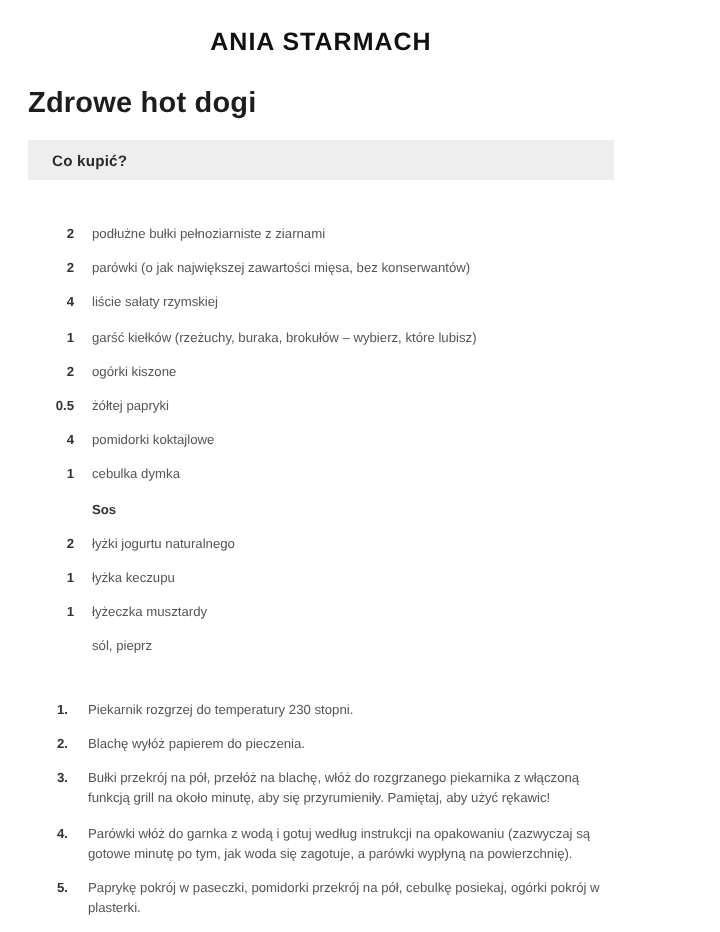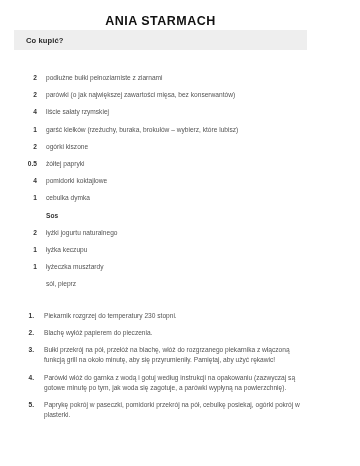--- a/index.html
+++ b/index.html
@@ -125,20 +125,21 @@
   }
   .spacer-after-ingredients { height: 12px; }
 </style>
 </head>
 <body>
 
 <div class="page">
 
   <div class="brand">ANIA STARMACH</div>
 
+  <div class="recipe-title">Zdrowe hot dogi</div>
 
   <div class="section-bar">
     <span class="section-bar-label">Co kupić?</span>
   </div>
 
   <ul class="ingredients">
       <li class="ing-row">
         <span class="ing-qty">2</span>
         <span class="ing-name">podłużne bułki pełnoziarniste z ziarnami</span>
       </li>

